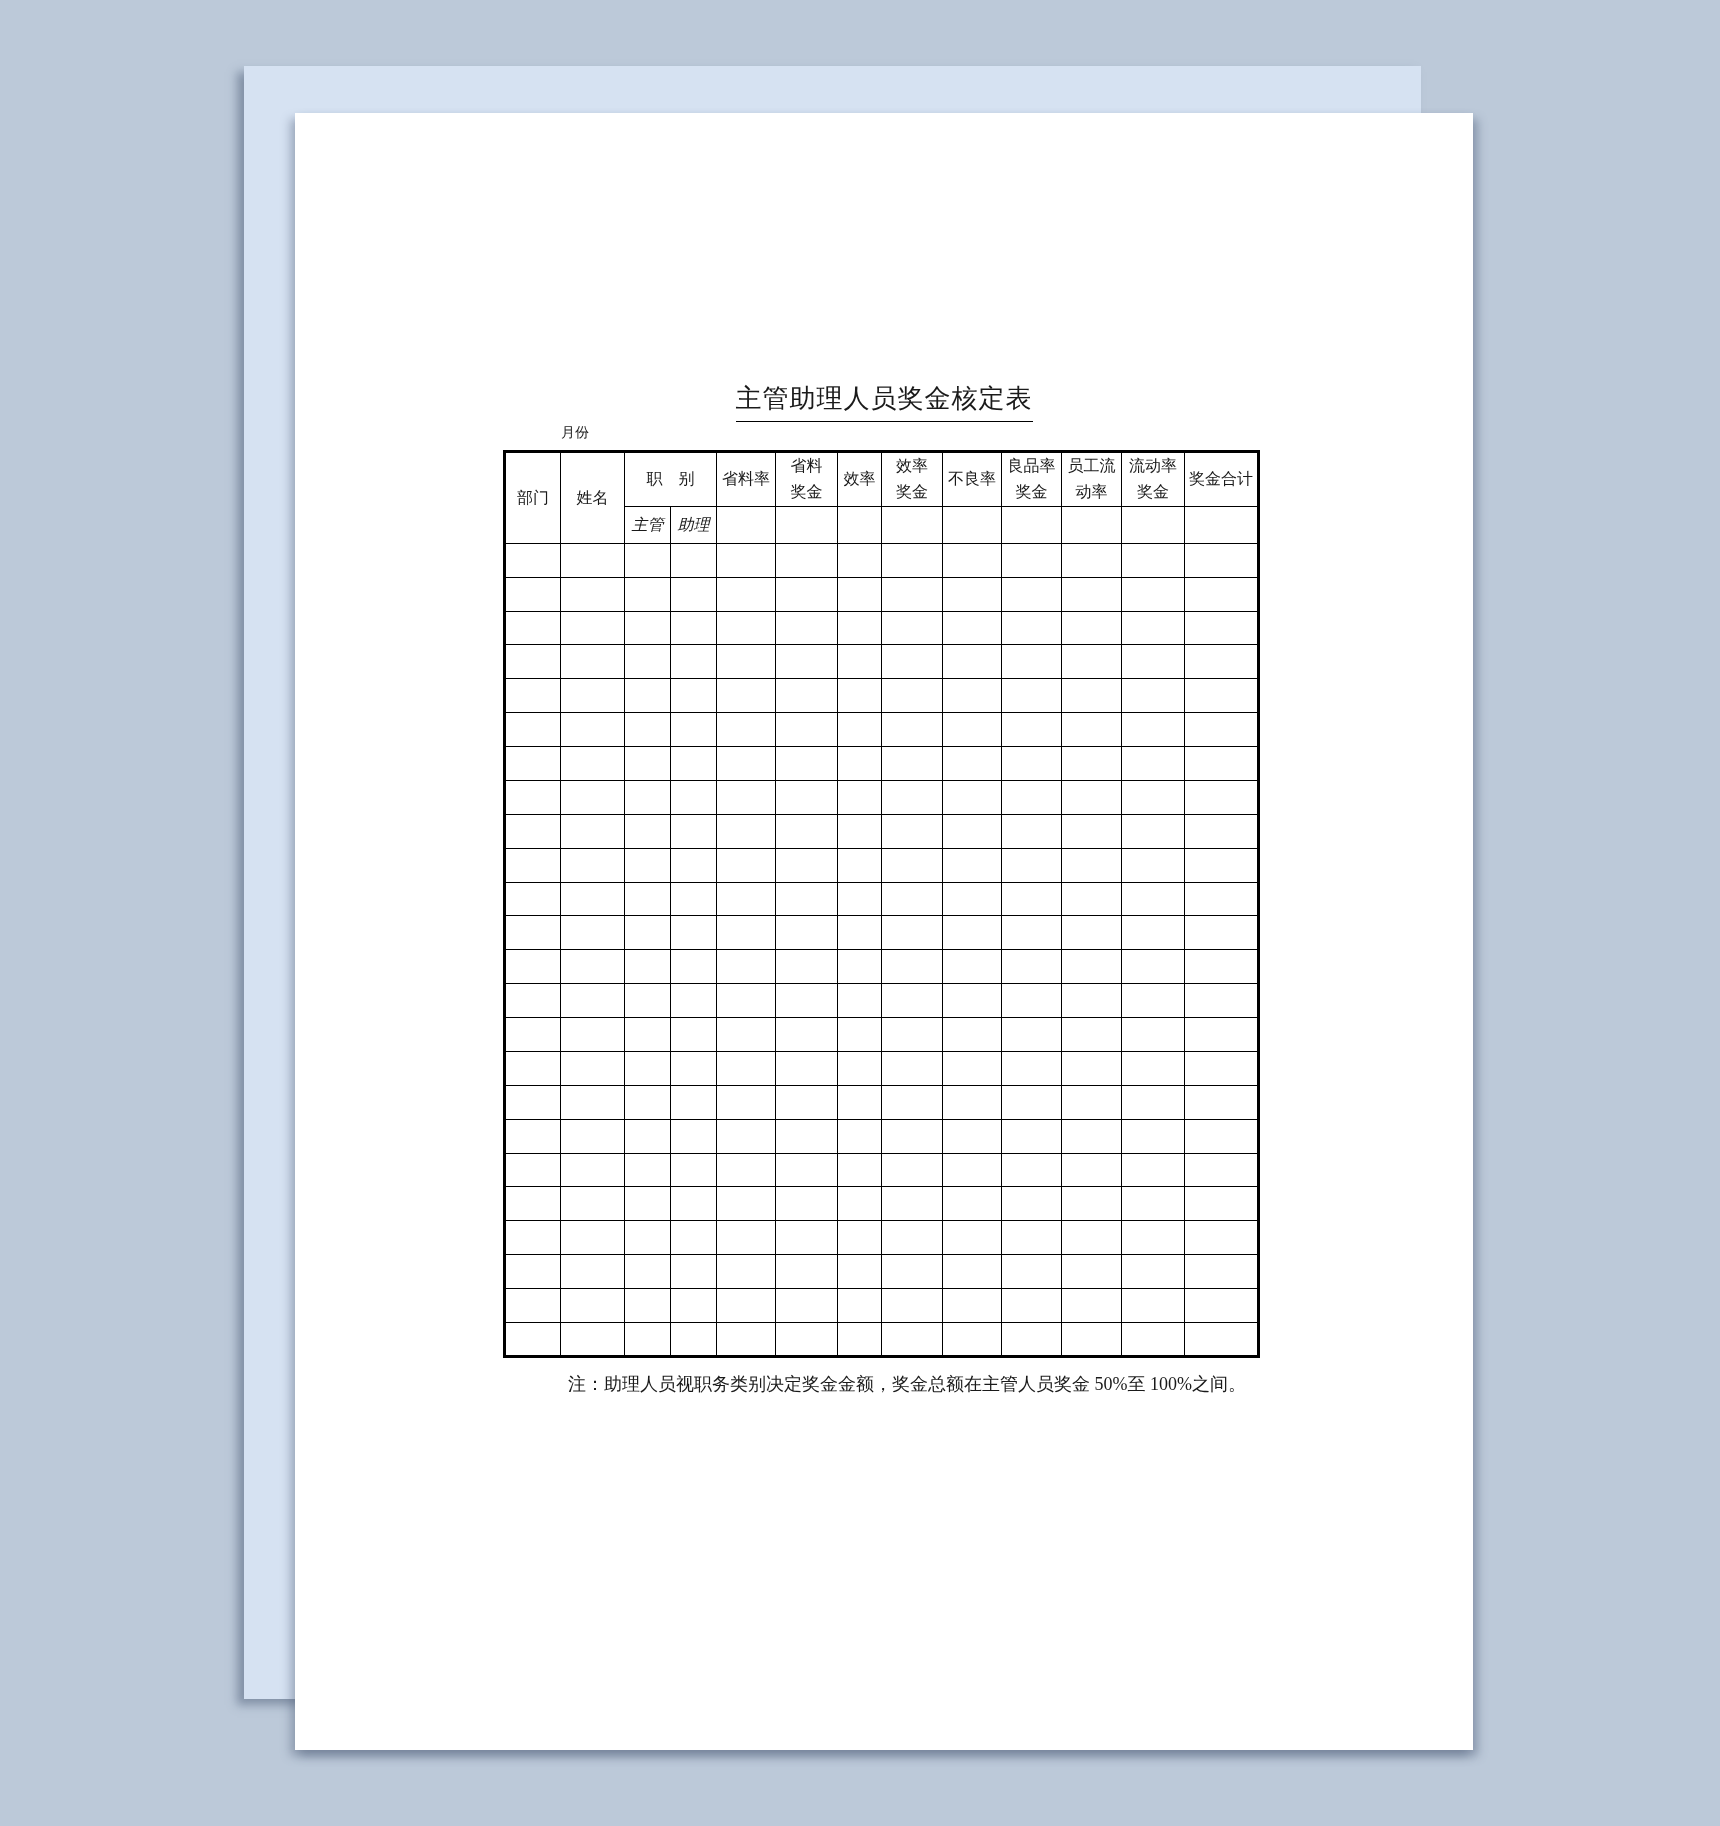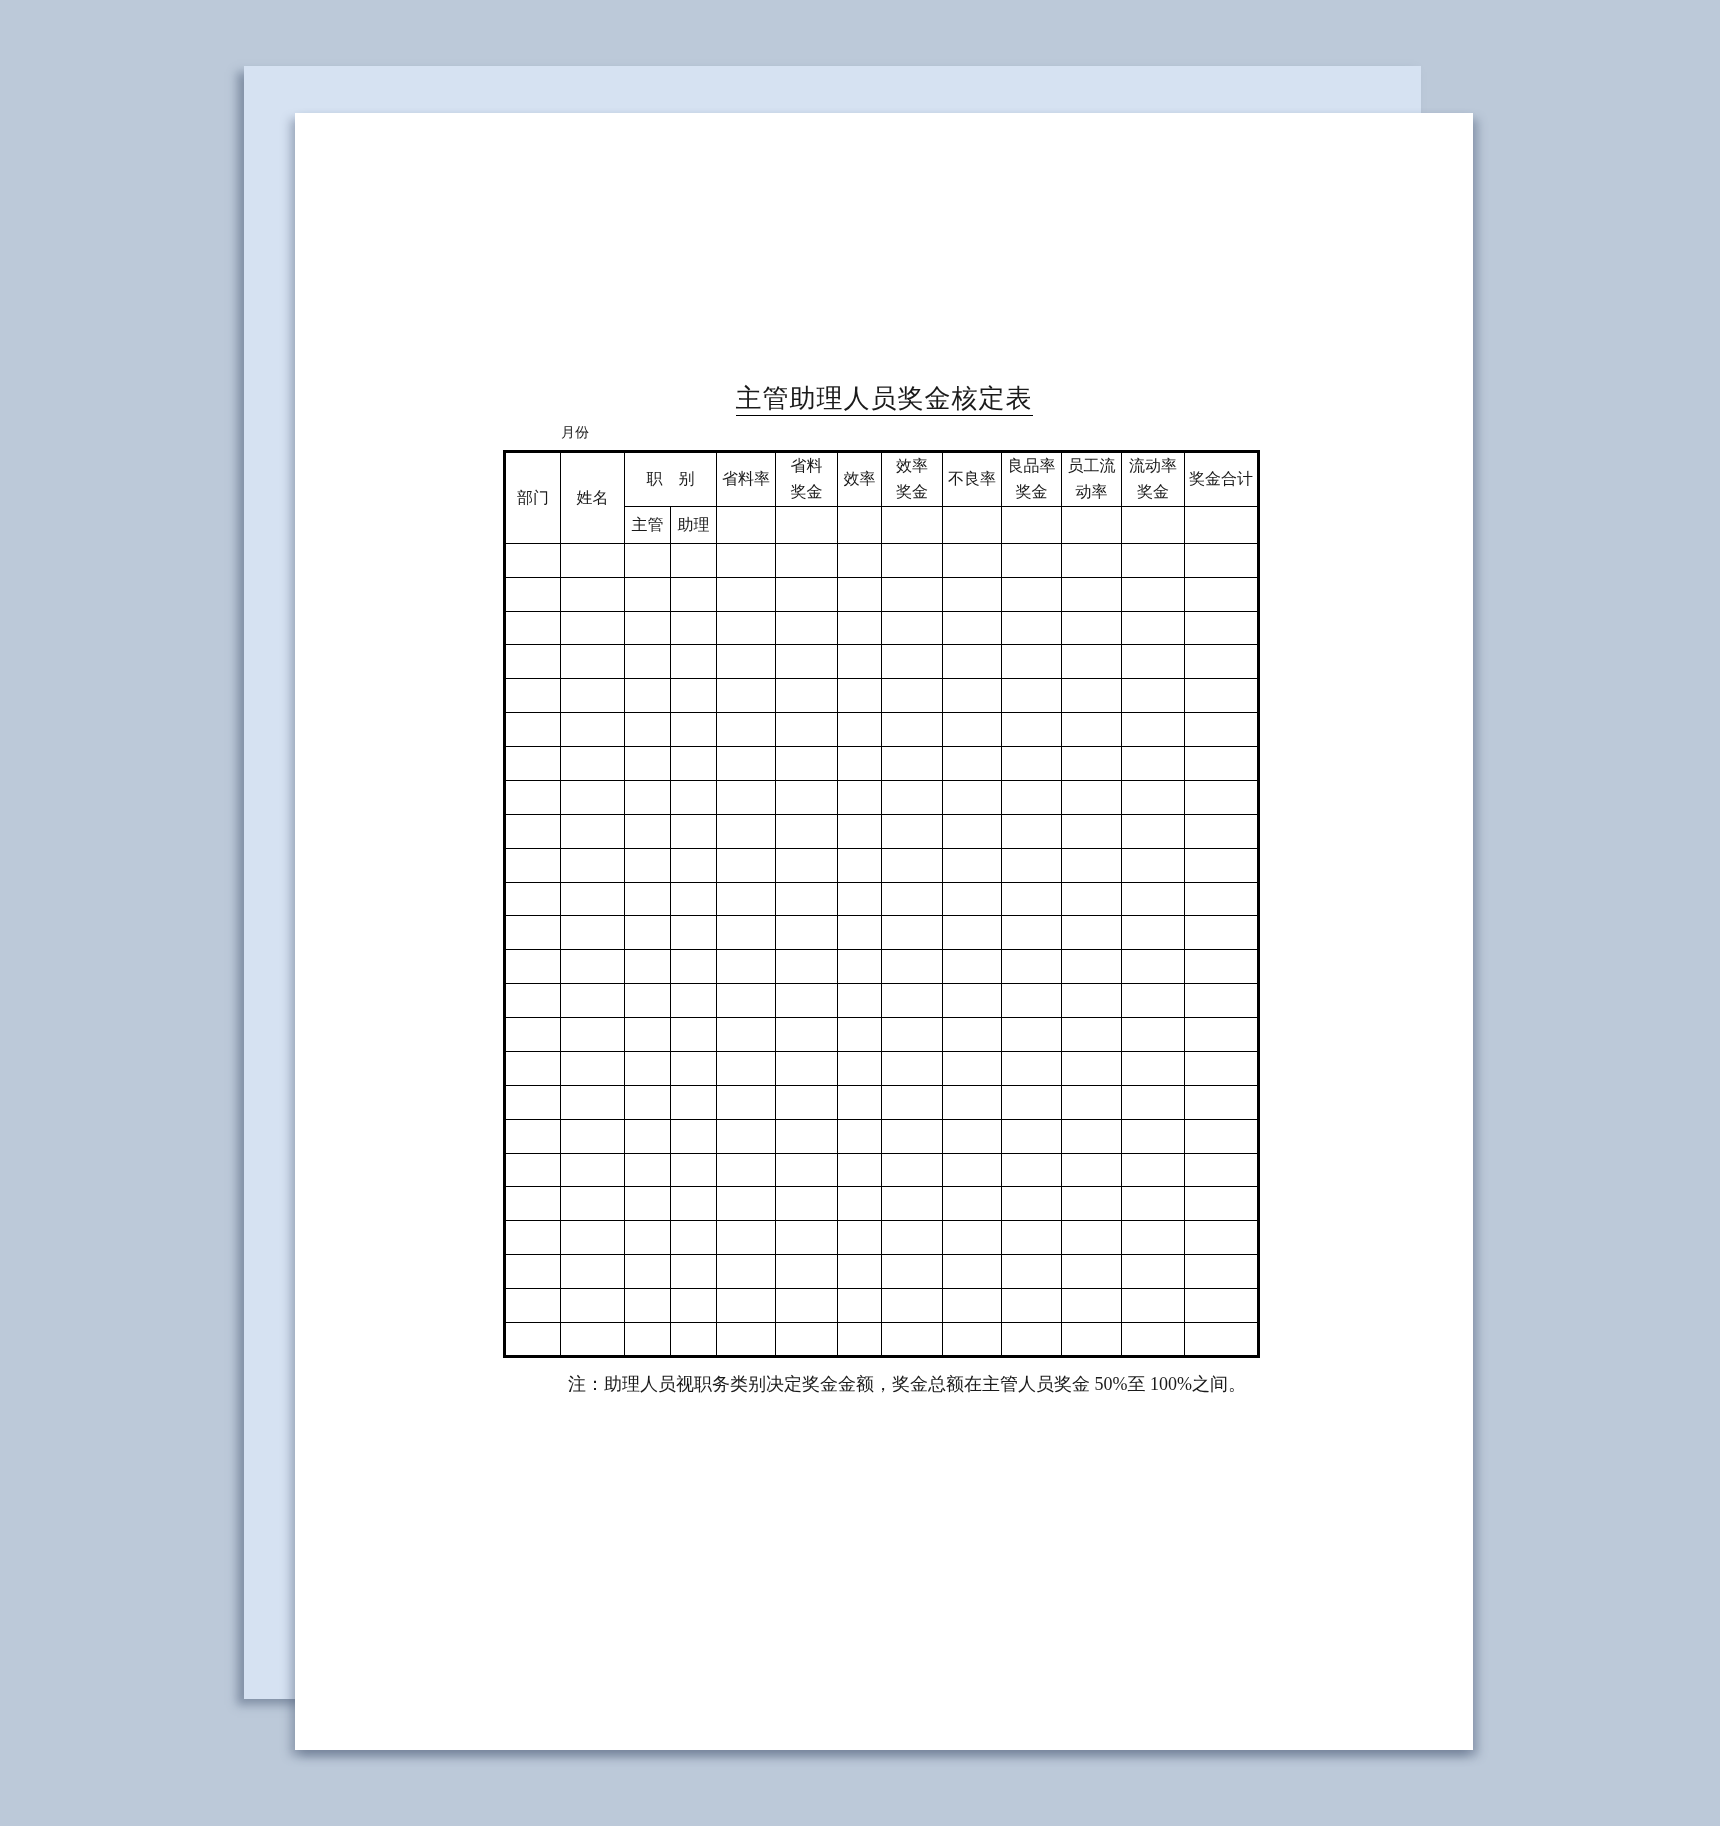--- a/index.html
+++ b/index.html
@@ -35,21 +35,21 @@
     top: 268px; left: 0;
     width: 100%;
     margin: 0;
     text-align: center;
     font-size: 26px;
     font-weight: 400;
     letter-spacing: 1px;
   }
   .doc-title .underline {
     border-bottom: 1.5px solid #000;
-    padding-bottom: 2px;
+    padding-bottom: 8px;
   }
 
   .month-label {
     position: absolute;
     left: 266px; top: 311px;
     font-size: 14px;
   }
 
   table.bonus-table {
     position: absolute;
@@ -63,21 +63,21 @@
     border: 1.5px solid #000;
     padding: 0;
     text-align: center;
     vertical-align: middle;
     font-size: 16px;
     line-height: 1.65;
     white-space: pre-line;
     overflow: hidden;
   }
   tr.hrow-a { height: 50px; }
-  tr.hrow-b { height: 37px; }
+  tr.hrow-b { height: 37px; font-style: italic; }
   tbody tr.body-row { height: 33.88px; }
 
   .note {
     position: absolute;
     left: 257px; top: 1243px;
     margin: 16px;
     font-size: 18px;
     white-space: nowrap;
   }
 </style>

